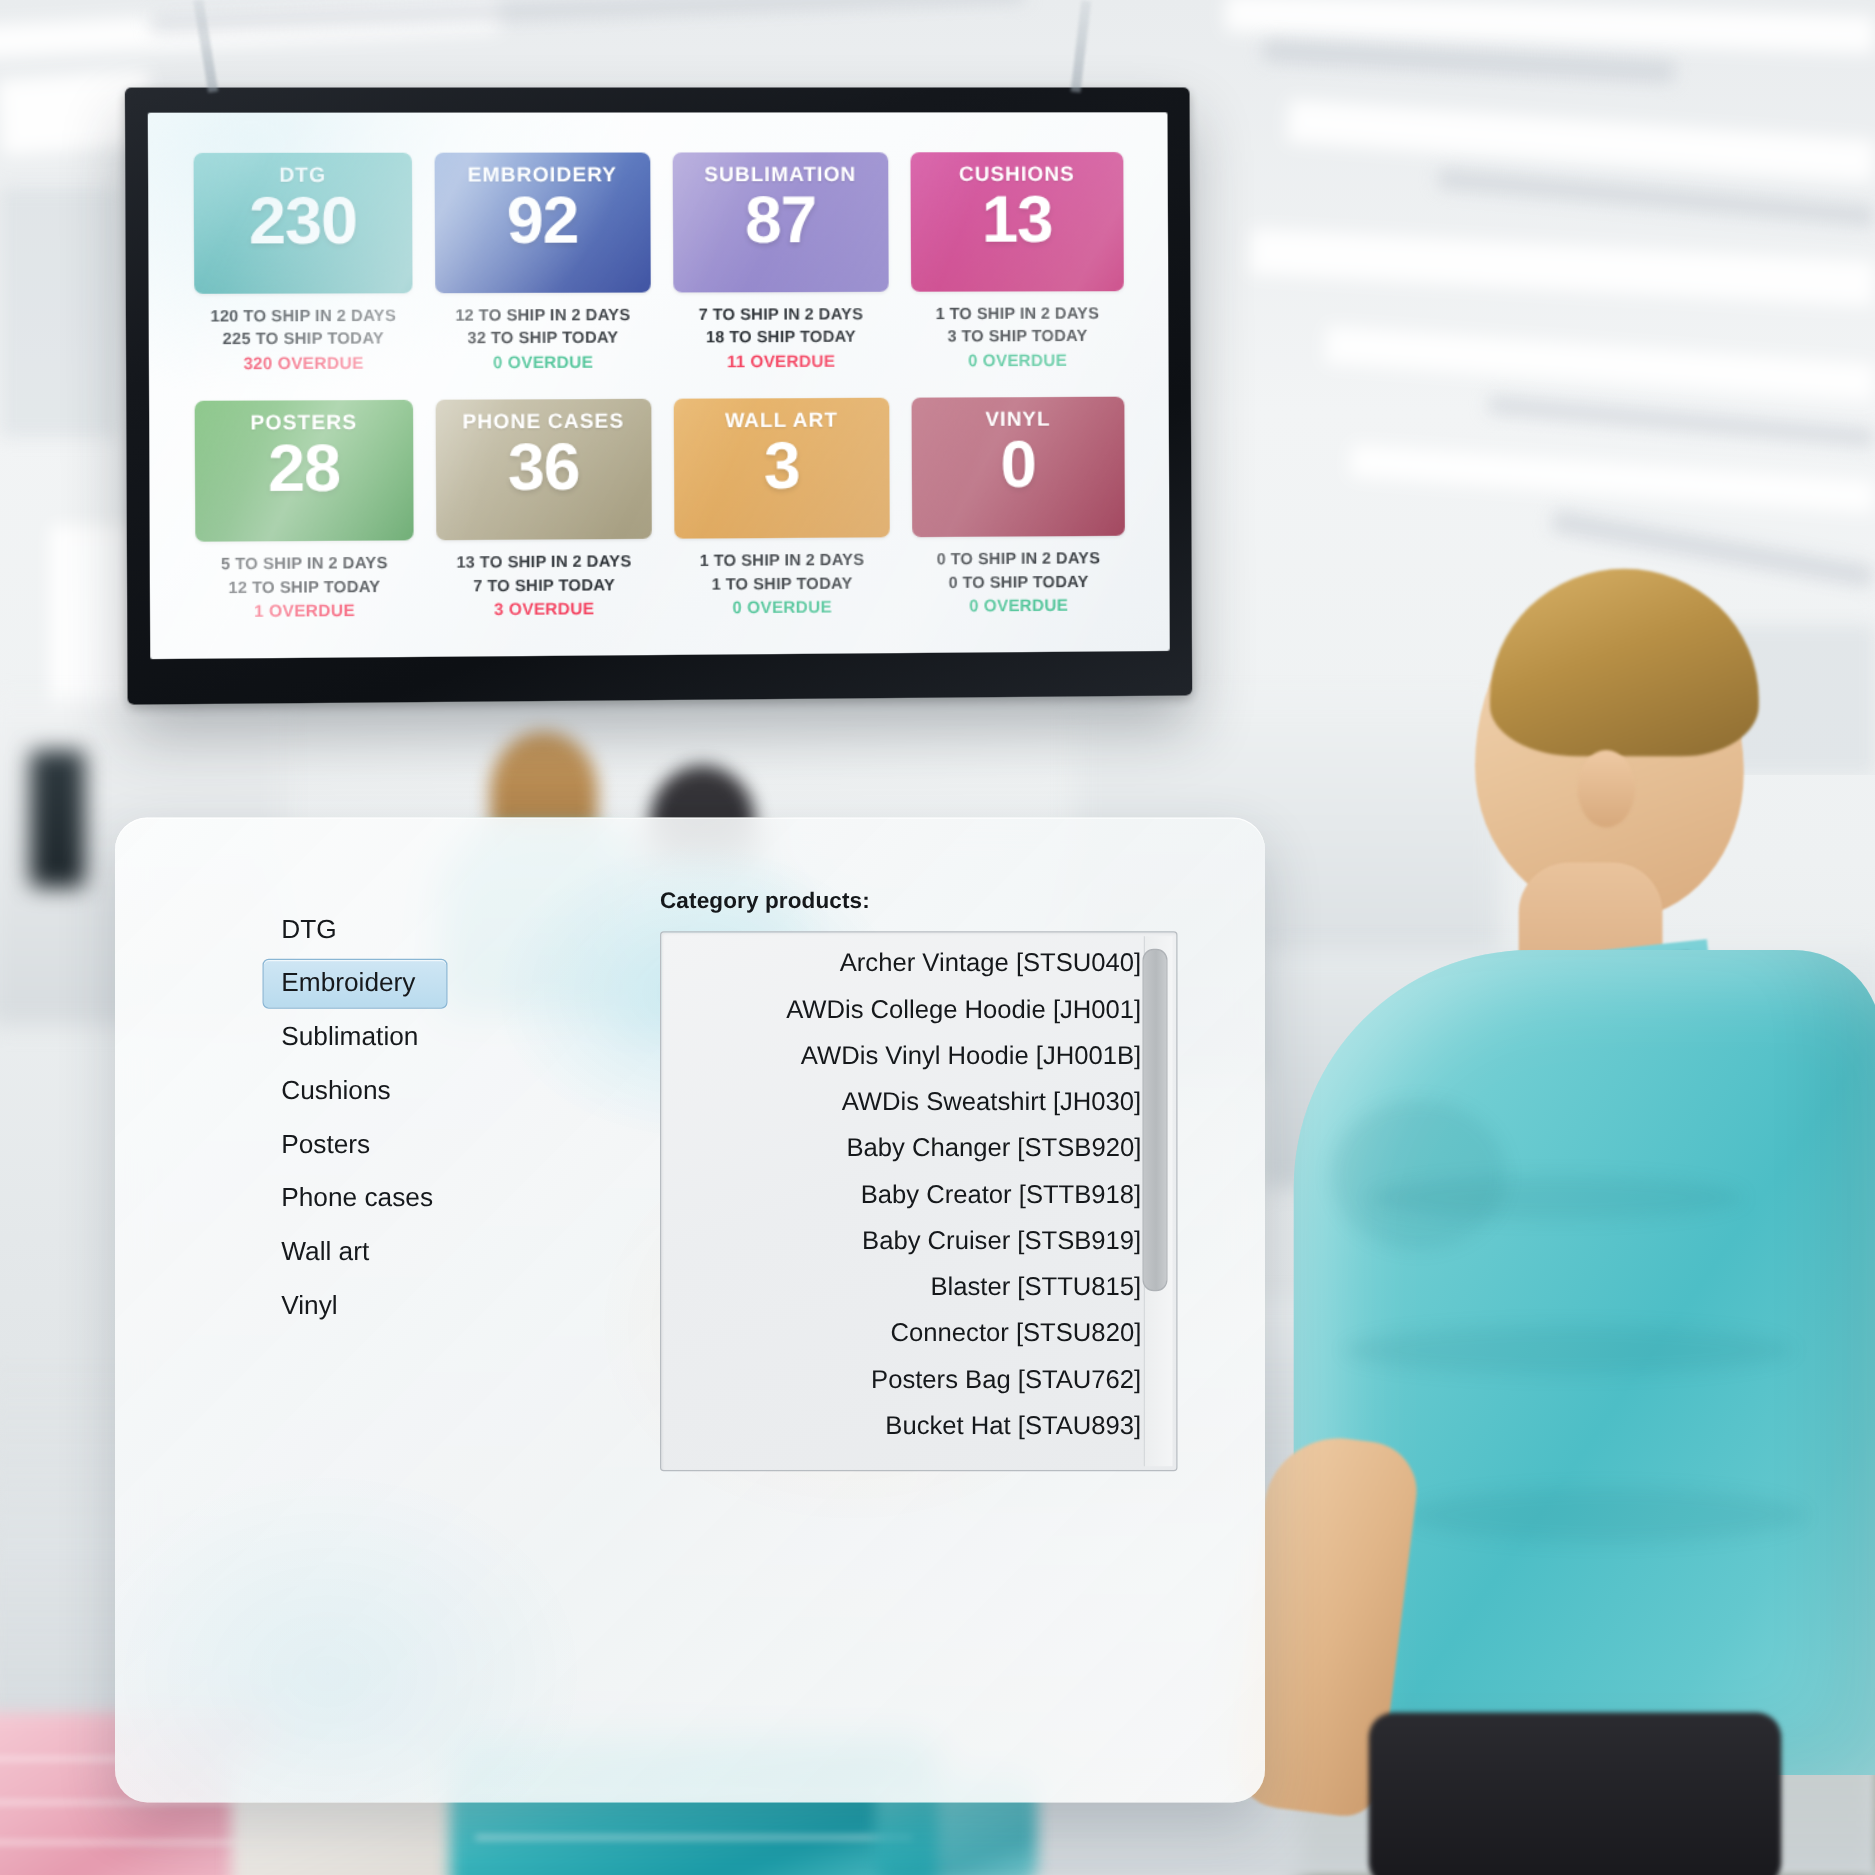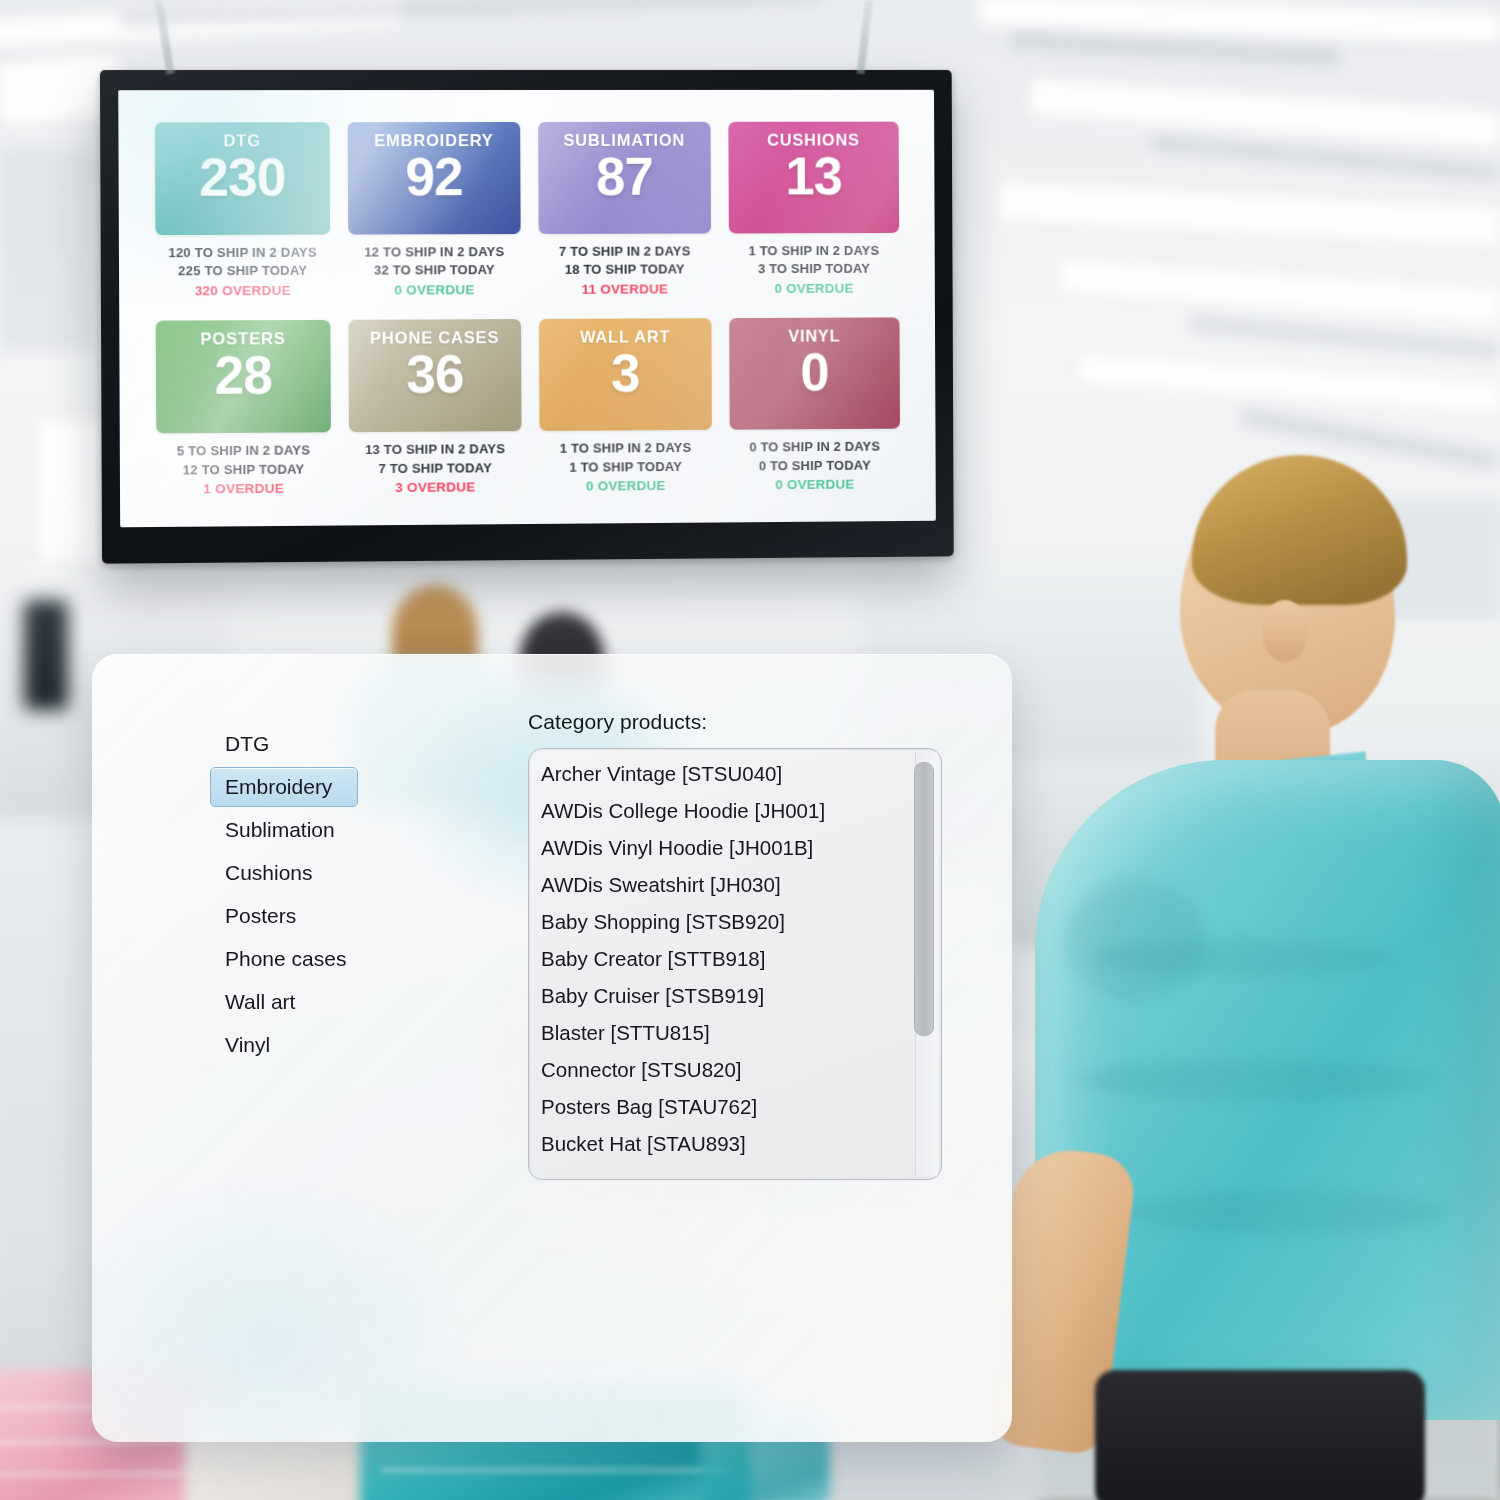--- a/index.html
+++ b/index.html
@@ -192,41 +192,41 @@
     background:radial-gradient(ellipse at center, rgba(205,233,240,.42), rgba(205,233,240,0) 70%);
     pointer-events:none;
   }
 
   .pbody{position:absolute;inset:0;padding:0;}
 
   .col-left{position:absolute;left:78px;top:56px;width:352px;}
   .col-right{position:absolute;left:436px;top:56px;width:420px;}
 
   .ptitle{font-size:23px;font-weight:700;color:#101215;letter-spacing:.1px;}
-  .plabel{font-size:21px;font-weight:400;color:#15181b;letter-spacing:.1px;}
+  .plabel{font-size:18px;font-weight:700;color:#15181b;letter-spacing:.1px;}
 
   .catlist{margin-top:14px;}
   .catitem{
     font-size:21px;color:#16191c;padding:7px 14px;border-radius:5px;
     margin:0 0 3px 40px;display:inline-block;min-width:118px;
     border:1px solid transparent;
   }
   .catitem.sel{
     background:linear-gradient(180deg,#cfe6f4,#b9dbee);
     border:1px solid #8ab6d4;
     box-shadow:inset 0 1px 0 rgba(255,255,255,.7);
   }
   .catrow{display:block;}
 
   .listbox{
     margin-top:14px;width:412px;height:430px;
     background:linear-gradient(160deg,#f3f4f5 0%,#eceef0 45%,#e9ebed 100%);
-    border:1px solid #b7bcc1;border-radius:14px;
+    border:1px solid #b7bcc1;border-radius:3px;
     box-shadow:inset 1px 1px 2px rgba(0,0,0,.06);
-    position:relative;overflow:hidden;
+    position:relative;overflow:hidden;text-align:right;
   }
   .listinner{position:absolute;left:0;top:6px;right:28px;}
   .litem{font-size:20.5px;color:#15181b;padding:6.5px 0 6.5px 12px;white-space:nowrap;}
   .sbtrack{
     position:absolute;right:3px;top:3px;width:22px;bottom:3px;
     background:linear-gradient(90deg,#eceeef,#f4f5f6);
     border-left:1px solid #d6d9dc;
   }
   .sbthumb{
     position:absolute;right:4px;top:10px;width:18px;height:272px;
@@ -421,21 +421,21 @@
     </div>
 
     <div class="col-right">
       <div class="plabel">Category products:</div>
       <div class="listbox">
         <div class="listinner">
             <div class="litem">Archer Vintage [STSU040]</div>
             <div class="litem">AWDis College Hoodie [JH001]</div>
             <div class="litem">AWDis Vinyl Hoodie [JH001B]</div>
             <div class="litem">AWDis Sweatshirt [JH030]</div>
-            <div class="litem">Baby Shopping [STSB920]</div>
+            <div class="litem">Baby Changer [STSB920]</div>
             <div class="litem">Baby Creator [STTB918]</div>
             <div class="litem">Baby Cruiser [STSB919]</div>
             <div class="litem">Blaster [STTU815]</div>
             <div class="litem">Connector [STSU820]</div>
             <div class="litem">Posters Bag [STAU762]</div>
             <div class="litem">Bucket Hat [STAU893]</div>
           </div>
         <div class="sbtrack">
           <div class="sbthumb"></div>
         </div>

